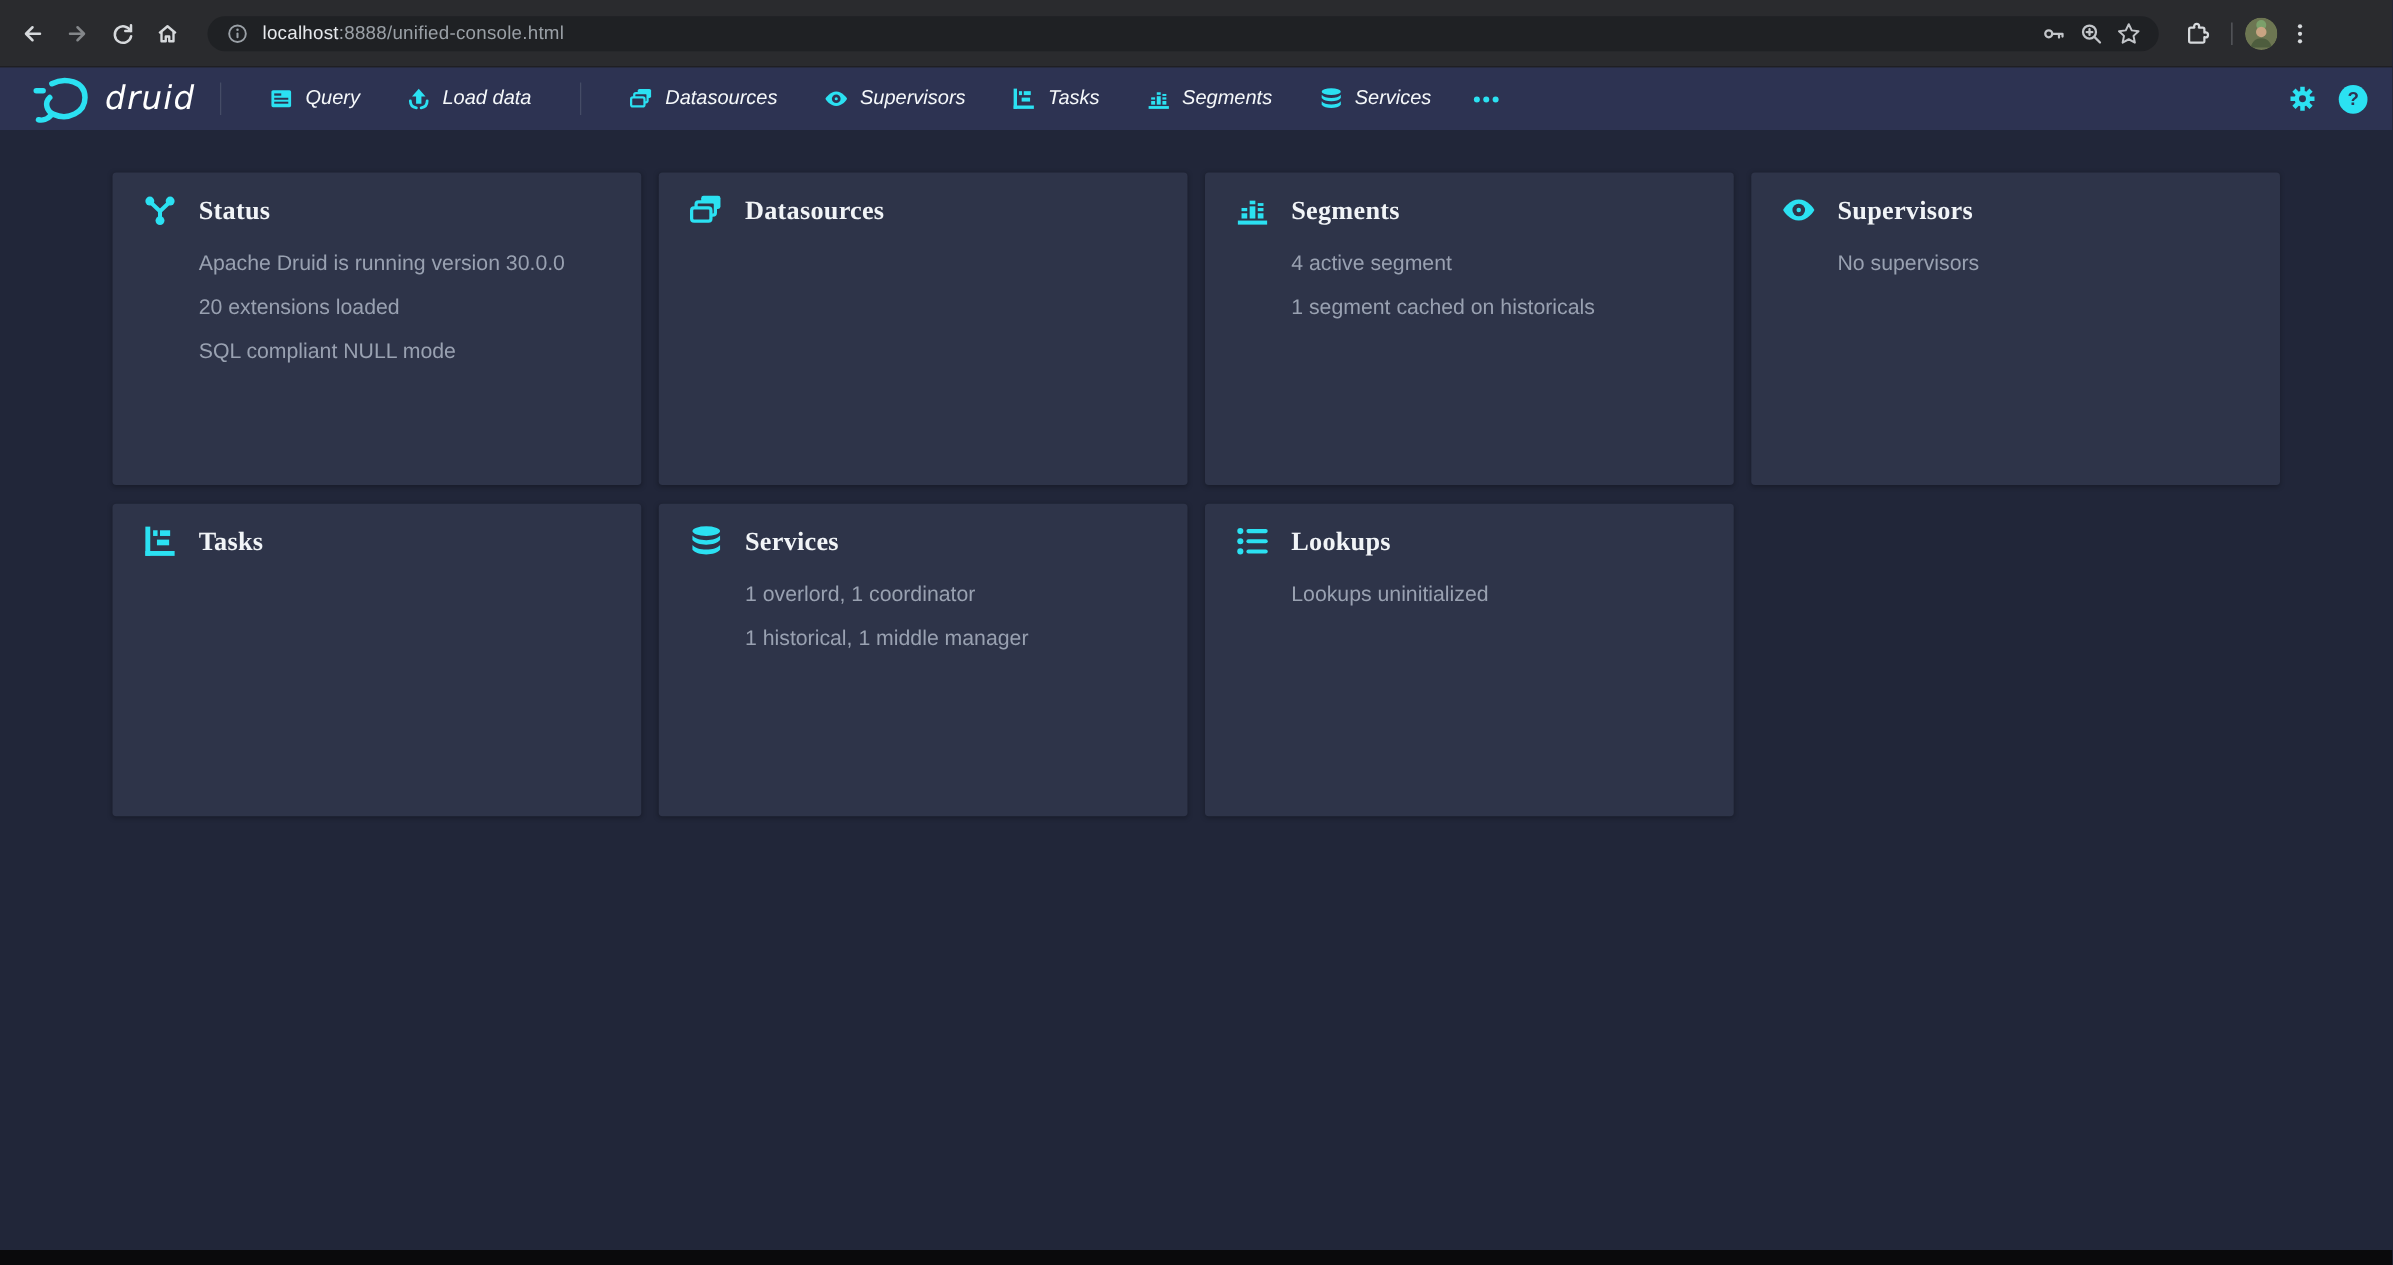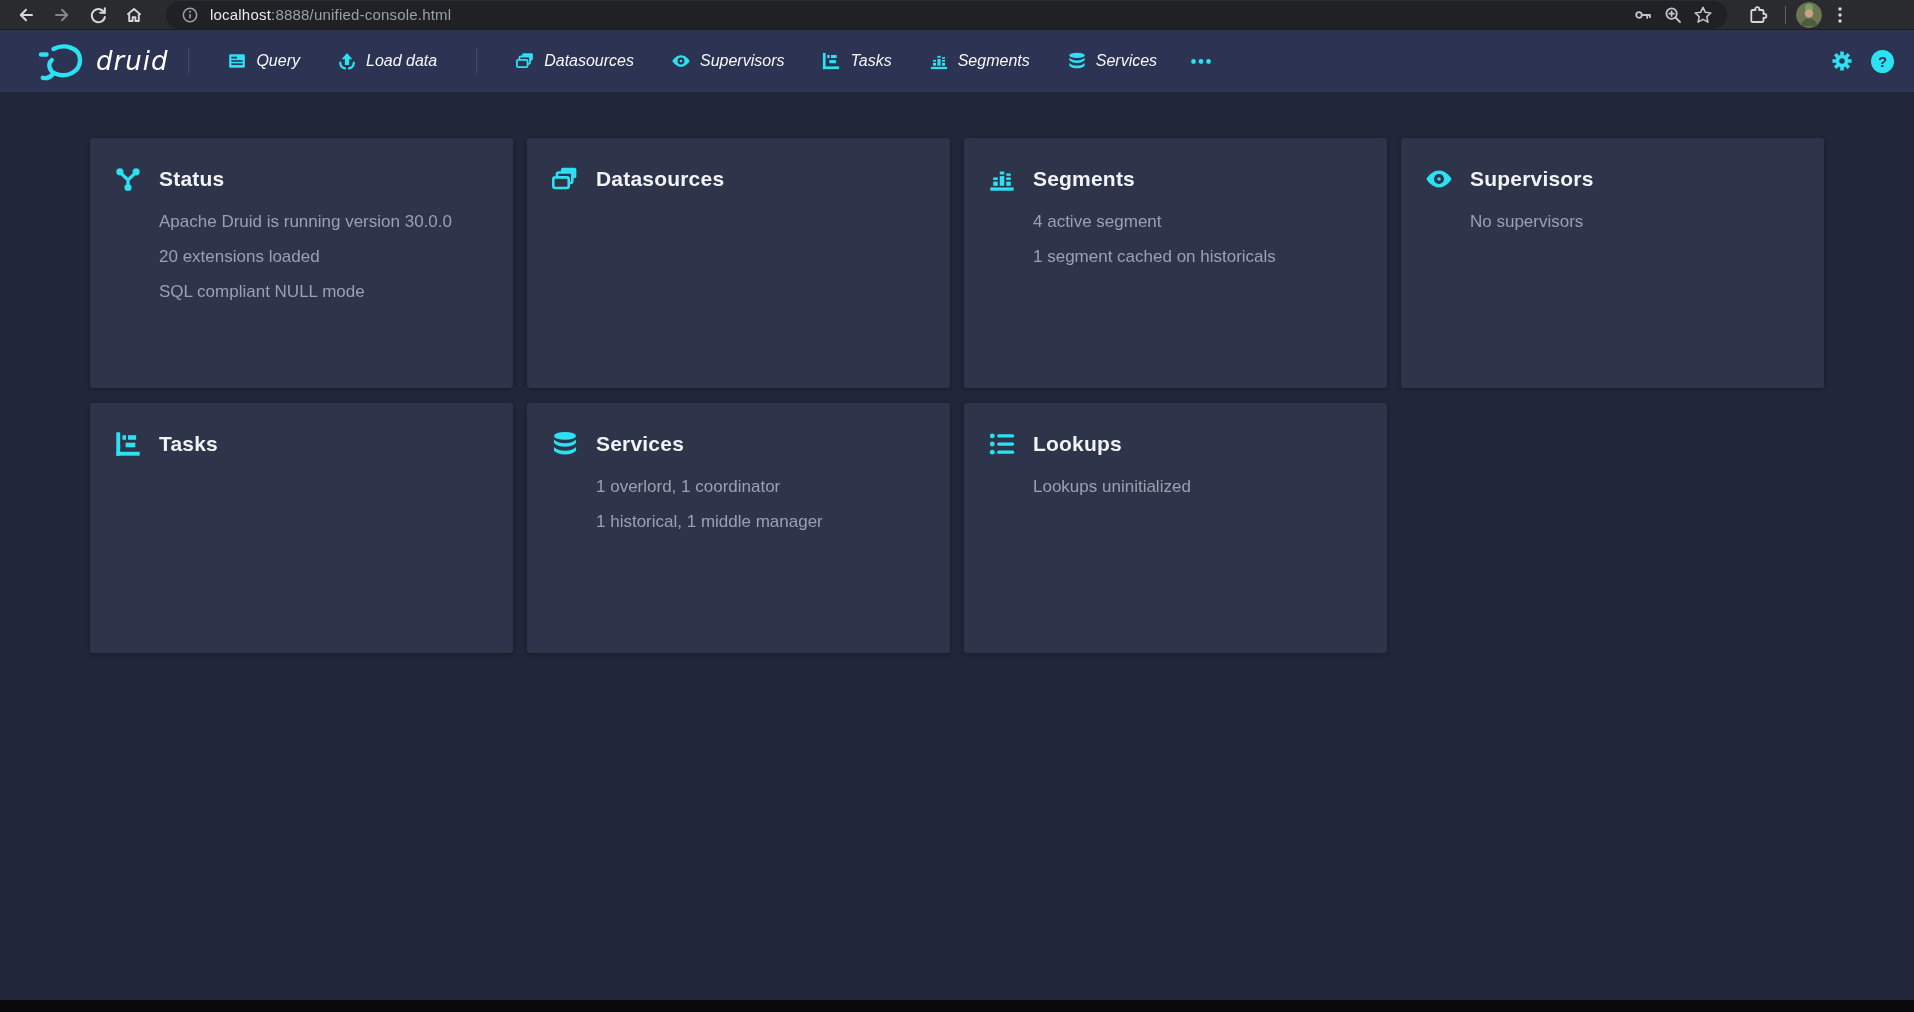--- a/index.html
+++ b/index.html
@@ -16,21 +16,21 @@
   html,body{margin:0;padding:0;}
   body{
     width:1914px;height:1012px;overflow:hidden;position:relative;
     background:var(--page-bg);
     font-family:"Liberation Sans", sans-serif;
   }
   button{background:none;border:none;padding:0;margin:0;cursor:pointer;font-family:inherit;}
 
   
   .chrome{
-    height:30px;background:var(--chrome-bg);
+    height:54px;background:var(--chrome-bg);
     display:flex;align-items:center;
     padding:0 56px 0 8px;
     border-bottom:1px solid #1c1d20;
   }
   .cicon{
     width:36px;height:36px;display:flex;align-items:center;justify-content:center;
     color:#d6d9dc;flex:none;border-radius:50%;
   }
   .cicon.dim{color:#84878a;}
   .omnibox{
@@ -42,23 +42,23 @@
   .oicon{width:20px;height:20px;display:flex;align-items:center;justify-content:center;color:#c2c5c9;flex:none;}
   .url{flex:1;font-size:15px;white-space:nowrap;overflow:hidden;letter-spacing:.2px;}
   .url .host{color:#e8eaed;}
   .url .rest{color:#9aa0a6;}
   .omnibox .right-ic{margin-left:8px;}
   .chrome-sep{width:1px;height:18px;background:#5e6064;margin:0 10px;flex:none;}
   .avatar{width:26px;height:26px;border-radius:50%;overflow:hidden;flex:none;display:block;}
 
   
   .navbar{
-    height:62px;background:var(--nav-bg);
+    height:50px;background:var(--nav-bg);
     display:flex;align-items:center;
-    padding:0 20px 0 38px;
+    padding:0 20px 0 26px;
   }
   .brand{display:flex;align-items:center;gap:12px;flex:none;color:var(--accent);}
   .brand-text{
     color:#ffffff;font-size:26px;font-style:italic;font-weight:400;
     letter-spacing:1px;font-family:"DejaVu Sans",sans-serif;
   }
   .nav-divider{width:1px;height:26px;background:#454c66;margin:0 20px;flex:none;}
   .nav-item{
     display:flex;align-items:center;gap:10px;
     padding:8px 19px;border-radius:3px;flex:none;
@@ -78,21 +78,21 @@
   
   .cards{
     position:absolute;left:90px;top:138px;width:1740px;
     display:flex;flex-wrap:wrap;column-gap:14px;row-gap:15px;
   }
   .card{
     width:423px;height:250px;background:var(--card-bg);
     border-radius:3px;box-shadow:0 1px 4px rgba(0,0,0,.28);
     cursor:pointer;
   }
-  .card-head{display:flex;align-items:center;gap:18px;padding:28px 0 0 25px;}
+  .card-head{display:flex;align-items:center;gap:18px;padding:17px 0 0 25px;font-family:Liberation Serif, serif;}
   .card-head .cic{width:26px;height:26px;color:var(--accent);display:flex;flex:none;}
   .card-title{font-size:21px;font-weight:700;color:var(--text-primary);letter-spacing:.2px;}
   .card-lines{margin:12px 20px 0 69px;}
   .card-line{font-size:17px;line-height:35px;color:var(--text-secondary);}
 
   .pupil{fill:var(--nav-bg);}
   .card .pupil{fill:var(--card-bg);}
   .carve{fill:var(--nav-bg);}
 
   .window-edge{position:absolute;left:0;bottom:0;width:100%;height:12px;background:#0a0a0c;}

